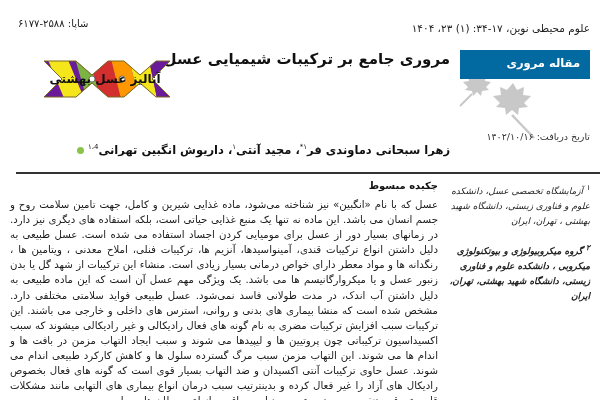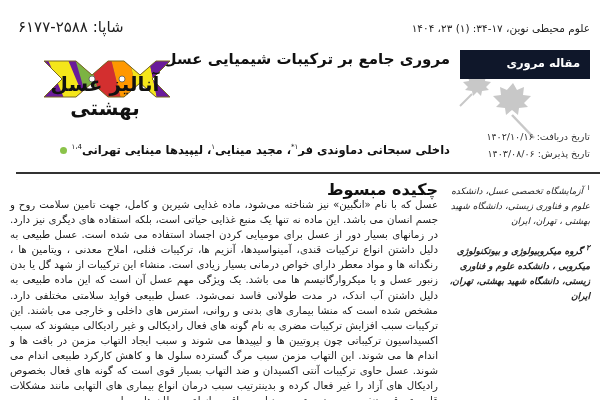--- a/index.html
+++ b/index.html
@@ -4,48 +4,48 @@
 <style>
   html, body { margin: 0; padding: 0; }
   body {
     width: 600px; height: 400px; overflow: hidden; background: #ffffff;
     font-family: "DejaVu Sans", sans-serif; color: #1a1a1a; position: relative;
   }
   .rtl { direction: rtl; }
   .abs { position: absolute; }
 
   .journal-ref { top: 22px; right: 10px; font-size: 10.5px; color: #222; white-space: nowrap; }
-  .issn { top: 18px; left: 18px; font-size: 15px; color: #222; white-space: nowrap; }
+  .issn { top: 18px; left: 18px; font-size: 10px; color: #222; white-space: nowrap; }
 
   .badge {
-    top: 50px; right: 10px; width: 130px; height: 29px; background: #0f172a;
+    top: 50px; right: 10px; width: 130px; height: 29px; background: #0369a1;
     color: #fff; font-size: 11.5px; font-weight: bold; box-sizing: border-box;
     padding: 6px 10px 0 0; text-align: right;
   }
   .leaf { top: 50px; right: 30px; width: 120px; height: 95px; }
 
   .title { top: 50px; right: 150px; font-size: 15px; font-weight: bold; white-space: nowrap; color: #111; }
 
   .logo { top: 55px; left: 36px; width: 140px; height: 65px; }
   .logo-text { position: absolute; top: 72px; left: 38px; width: 134px; text-align: center;
-    font-size: 20px; font-weight: bold; color: #111; direction: rtl; letter-spacing: 0; }
+    font-size: 12px; font-weight: bold; color: #111; direction: rtl; letter-spacing: 0; }
 
   .dates { top: 128px; right: 10px; font-size: 9.5px; color: #333; line-height: 17px; text-align: right; }
 
   .authors { top: 143px; right: 150px; font-size: 11.5px; font-weight: bold; white-space: nowrap; color: #111; }
   .authors sup { font-size: 7px; font-weight: normal; }
   .orcid { display: inline-block; width: 7px; height: 7px; border-radius: 50%; background: #8bc34a; margin-left: 2px; vertical-align: middle; }
 
   .rule { top: 172px; left: 16px; width: 584px; height: 1.5px; background: #333; }
 
   .affil { right: 10px; width: 145px; font-size: 9px; color: #222; font-style: italic; line-height: 15px; text-align: right; }
   .affil1 { top: 180px; }
   .affil2 { top: 240px; font-weight: bold; }
 
-  .abstract-heading { top: 180px; right: 162px; font-size: 16px; font-weight: bold; color: #111; }
+  .abstract-heading { top: 180px; right: 162px; font-size: 10px; font-weight: bold; color: #111; }
   .abstract-body {
     top: 197px; right: 162px; width: 428px; font-size: 10.2px; line-height: 15.1px;
     text-align: justify; text-align-last: right; color: #1a1a1a;
   }
 </style>
 </head>
 <body>
 
 <div class="abs rtl journal-ref">علوم محیطی نوین، ۱۷-۳۴: (۱) ۲۳، ۱۴۰۴</div>
 <div class="abs rtl issn">
@@ -88,30 +88,26 @@
     <circle cx="86" cy="24" r="3" fill="#ffffff" stroke="#555" stroke-width="0.8"></circle>
   </svg>
 </div>
 <div class="logo-text">آنالیز عسل بهشتی</div>
 
 <div class="abs rtl dates">
   <div>
     <span>تاریخ دریافت:</span>
     <span>۱۴۰۲/۱۰/۱۶</span>
   </div>
-  <div>
-    <span>تاریخ پذیرش:</span>
-    <span>۱۴۰۳/۰۸/۰۶</span>
-  </div>
 </div>
 
 <div class="abs rtl authors">
-  <span>داخلی سبحانی دماوندی فر</span><sup>۱*</sup>،
-  <span>مجید مینایی</span><sup>۱</sup>،
-  <span>لیپیدها مینایی تهرانی</span><sup>۱،4</sup>
+  <span>زهرا سبحانی دماوندی فر</span><sup>۱*</sup>،
+  <span>مجید آنتی</span><sup>۱</sup>،
+  <span>داریوش انگبین تهرانی</span><sup>۱،4</sup>
   <span class="orcid"></span>
 </div>
 
 <div class="abs rule"></div>
 
 <div class="abs rtl affil affil1">
   <sup>۱</sup>
   <span>آزمایشگاه تخصصی عسل، دانشکده علوم و فناوری زیستی، دانشگاه شهید بهشتی ، تهران، ایران</span>
 </div>
 <div class="abs rtl affil affil2">

